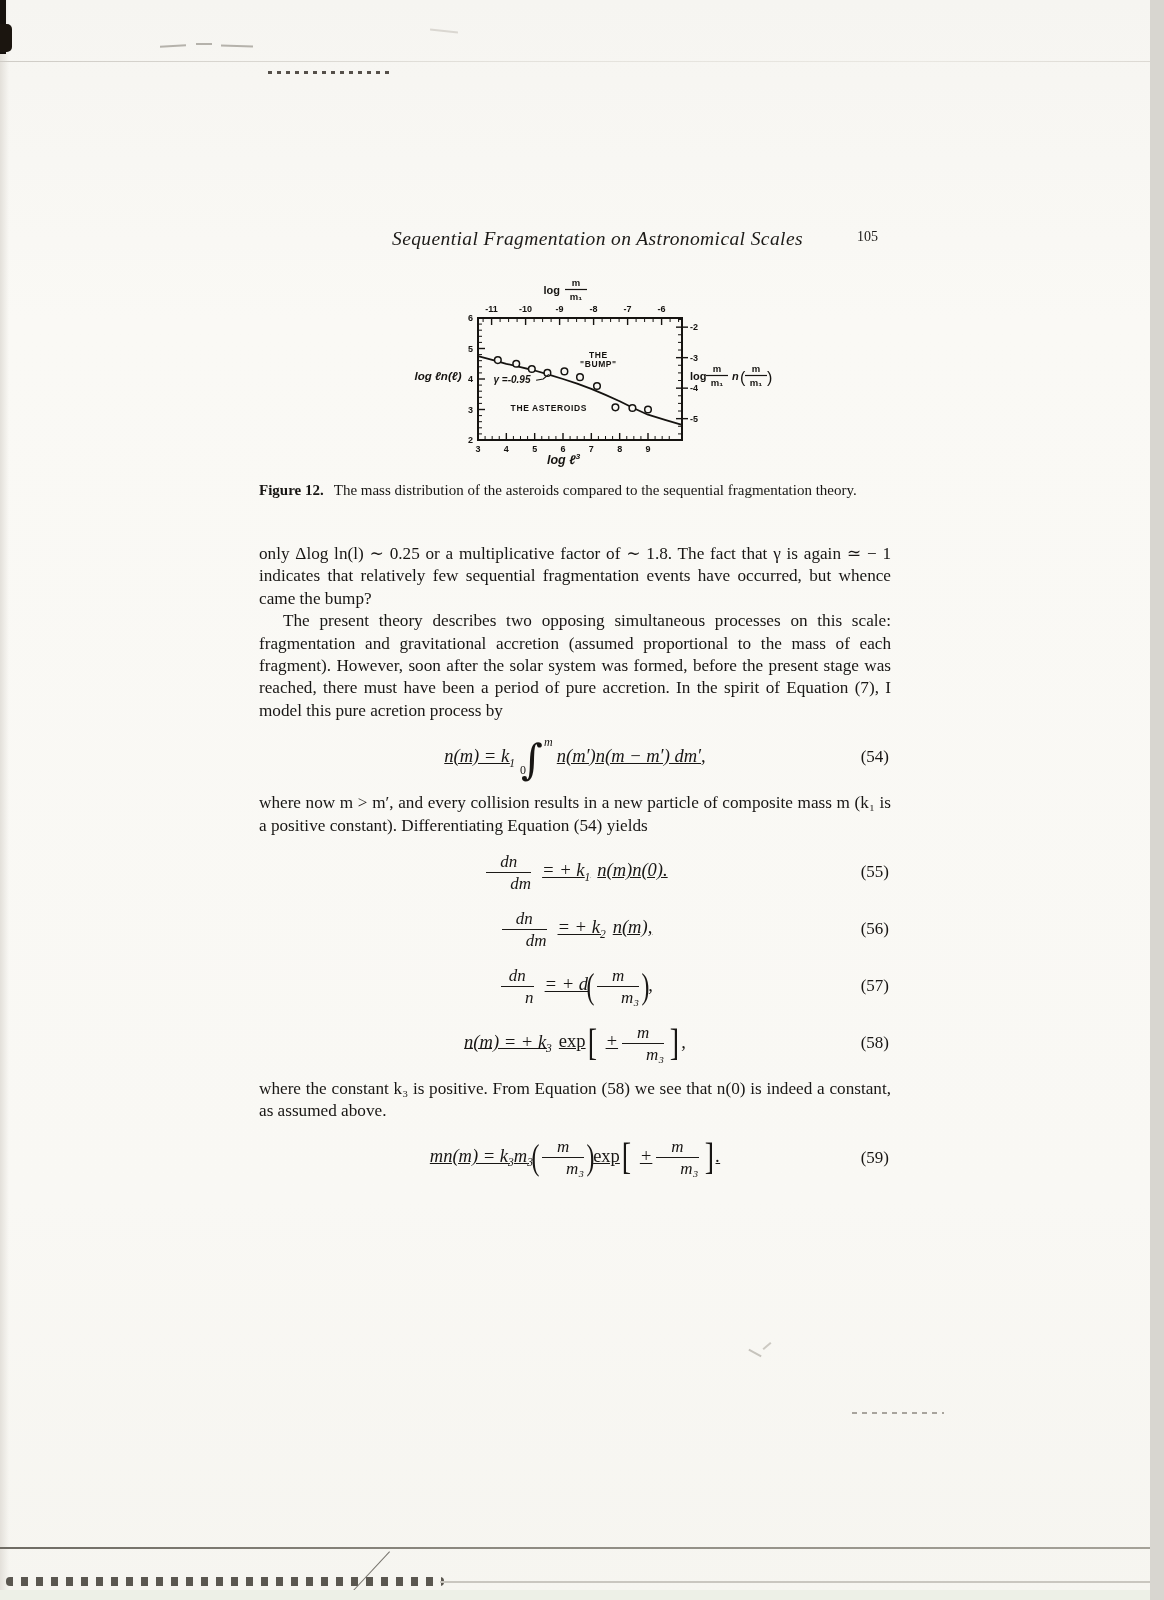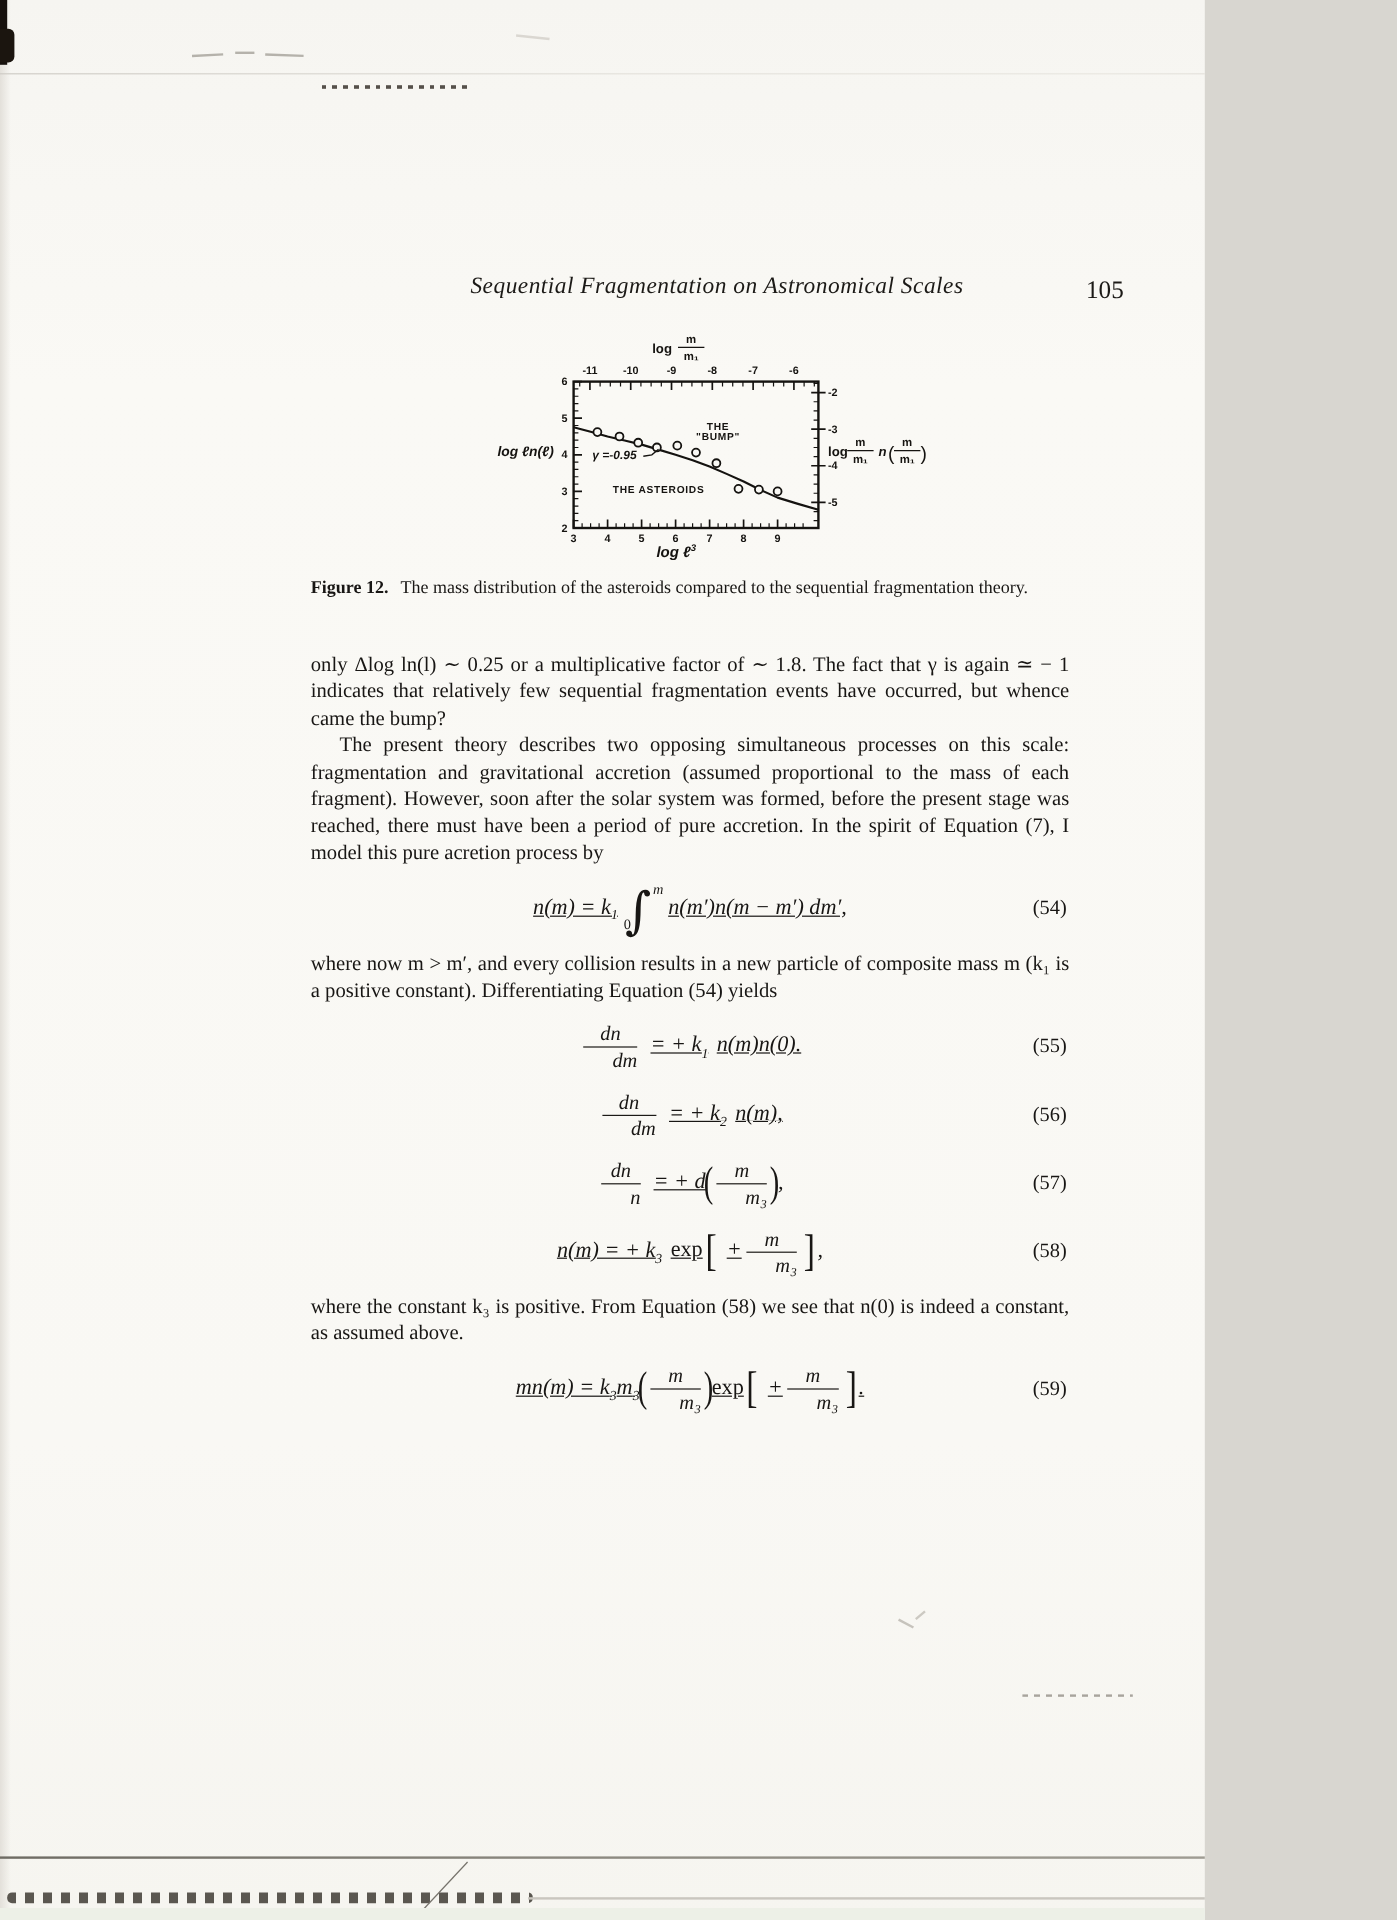--- a/index.html
+++ b/index.html
@@ -1,17 +1,17 @@
 <!DOCTYPE html>
 <html><head>
 <meta charset="utf-8">
 <style>
   html,body{margin:0;padding:0;}
   body{background:#d8d6d0;}
-  #page{position:relative;width:1004px;height:1600px;overflow:hidden;
+  #page{position:relative;width:1150px;height:1600px;overflow:hidden;
         background:linear-gradient(180deg,#f6f5f1 0%,#faf9f5 20%,#f9f8f4 75%,#f6f5f0 100%);
         font-family:"Liberation Serif","DejaVu Serif",serif;color:#181614;}
   
   .art{position:absolute;}
   #edge-left{left:0;top:0;width:9px;height:1600px;background:linear-gradient(90deg,#e3e0da,rgba(0,0,0,0));}
   #mark-topleft{left:0;top:0;width:6px;height:54px;background:#16110d;}
   #mark-topleft2{left:0;top:24px;width:12px;height:28px;background:#1b150f;border-radius:0 5px 5px 0;}
   #line-top{left:0;top:61px;width:1152px;height:1px;background:linear-gradient(90deg,#cfccc6,#e4e2dc 45%,#e9e7e1 80%,#dcd9d3);}
   .pencil{background:#b5b2ab;height:2px;}
   #pm1{left:160px;top:45px;width:26px;transform:rotate(-3deg);}
@@ -26,21 +26,21 @@
     background:repeating-linear-gradient(90deg,#a8a49d 0 5px,rgba(0,0,0,0) 5px 10px);}
   #line-bottom{left:0;top:1547px;width:1164px;height:2px;background:linear-gradient(90deg,#6e6b63,#8b887f 40%,#9a978e 75%,#a5a299);}
   #zigzag{left:6px;top:1577px;width:438px;height:9px;border-radius:4px;opacity:.85;
     background:repeating-linear-gradient(90deg,#3f3b34 0 7px,rgba(0,0,0,0) 7px 15px);}
   #faint-bot{left:440px;top:1581px;width:716px;height:1.5px;background:#c9c6bf;}
   #diag{left:390px;top:1552px;width:63px;height:1.2px;background:#76736c;transform:rotate(133deg);transform-origin:0 0;}
   #strip-bottom{left:0;top:1590px;width:1164px;height:10px;background:#edf0e7;}
   #smudge-top{left:430px;top:30px;width:28px;height:2px;background:#dad7d1;transform:rotate(6deg);}
   
   #hdr-title{position:absolute;left:392px;top:228px;font-style:italic;font-size:19.5px;letter-spacing:.4px;color:#1c1a17;}
-  #hdr-page{position:absolute;left:905px;top:229px;font-size:21px;color:#1c1a17;text-align:center;}
+  #hdr-page{position:absolute;left:857px;top:229px;font-size:14px;color:#1c1a17;text-align:center;}
   
   #fig-chart{position:absolute;left:392px;top:264px;width:410px;height:212px;}
   #fig-chart text{font-family:"Liberation Sans","DejaVu Sans",sans-serif;fill:#151310;}
   
   #caption{position:absolute;left:259px;top:479px;width:634px;font-size:15px;line-height:22px;text-align:justify;}
   .cap-label{font-weight:700;margin-right:10px;}
   
   #body-col{position:absolute;left:259px;top:543px;width:632px;font-size:17.2px;line-height:22.4px;}
   #body-col p{margin:0;text-align:justify;}
   .ind{text-indent:24px;}

